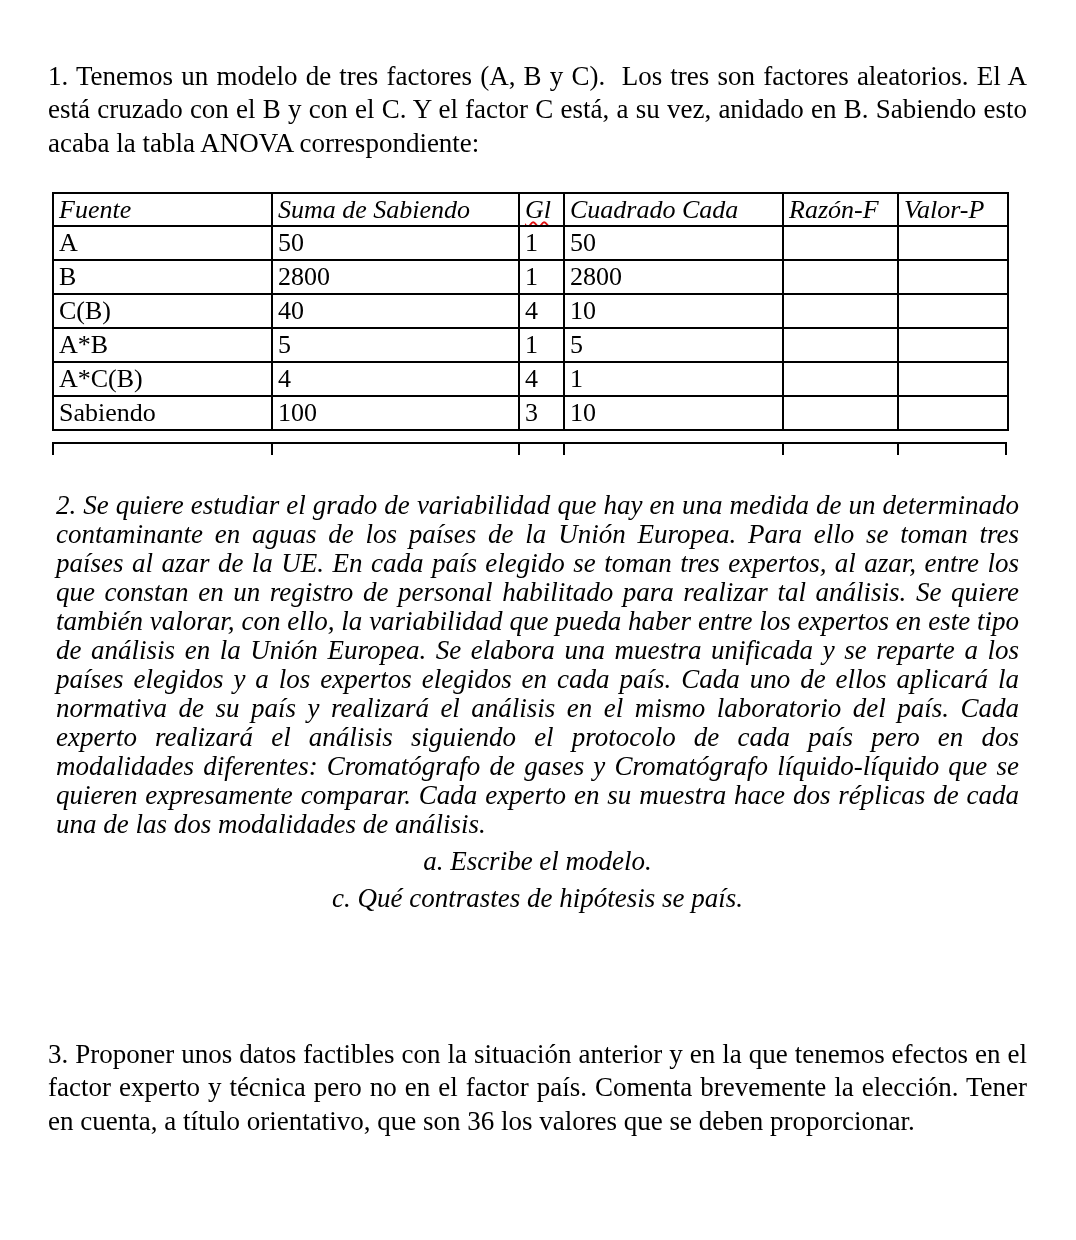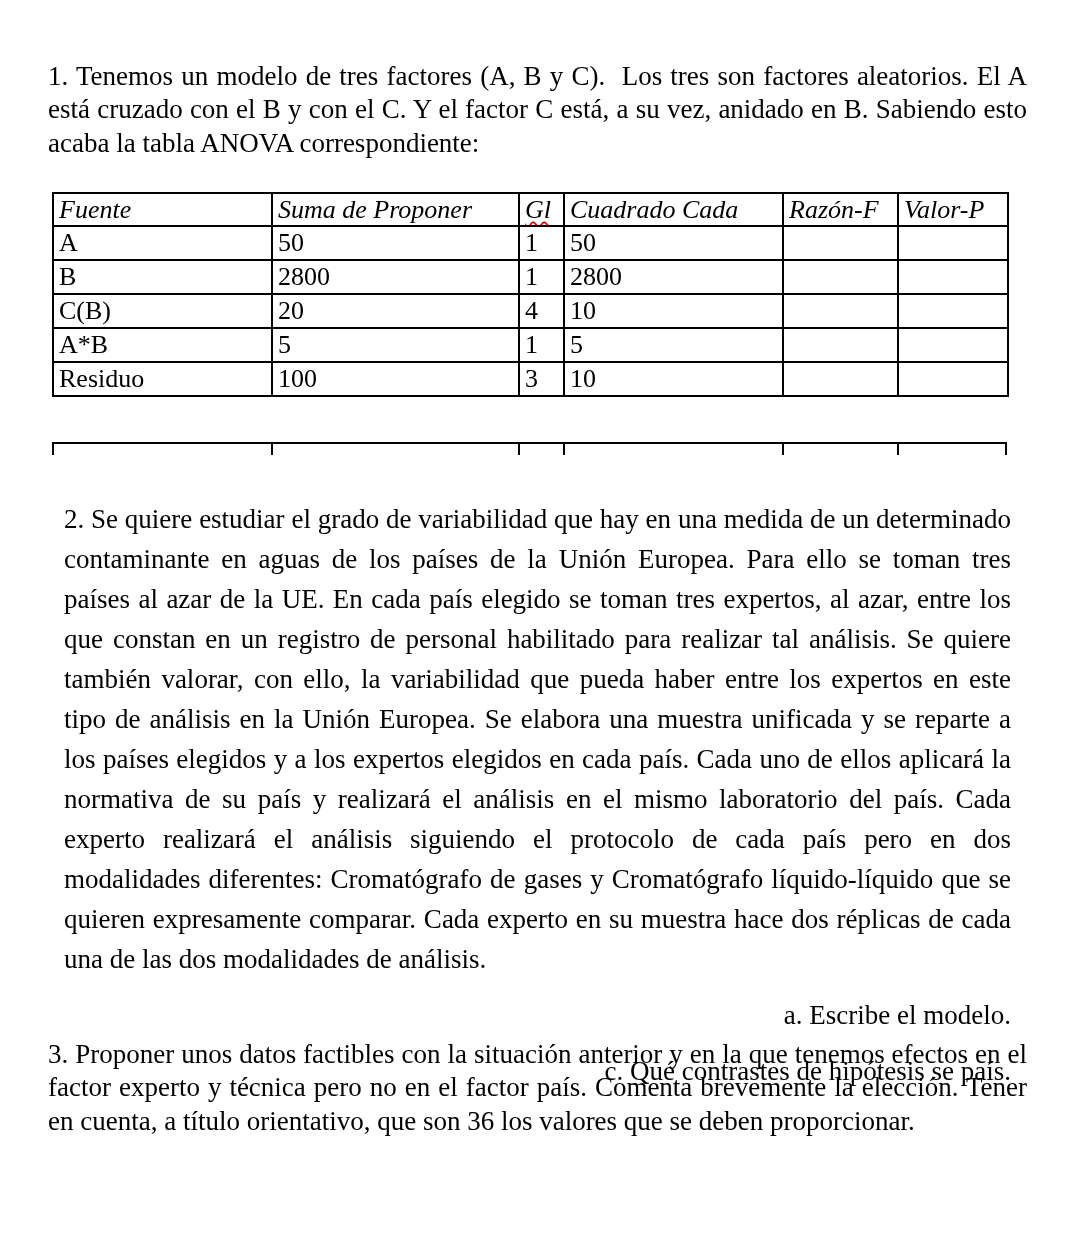--- a/index.html
+++ b/index.html
@@ -69,23 +69,23 @@
     width:2px;
     background:#000000;
   }
   .vl1 { left:217px; }
   .vl2 { left:464px; }
   .vl3 { left:509px; }
   .vl4 { left:728px; }
   .vl5 { left:843px; }
 
   #problem2-block { position:absolute; top:483px; left:48px; width:979px; }
-  #problem2-block p { margin:16px; font-size:27px; line-height:40px; }
+  #problem2-block p { margin:8px; font-size:27px; line-height:29px;font-style:italic; }
   #p2text { text-align:justify; white-space:pre-wrap; }
-  .item { text-align:right; }
+  .item { text-align:center; }
 
   #problem3 { top:1038px; }
 </style>
 </head>
 <body>
 
 <div class="page">
 
   <p class="para" id="problem1">1. Tenemos un modelo de tres factores (A, B y C).  Los tres son factores aleatorios. El A está cruzado con el B y con el C. Y el factor C está, a su vez, anidado en B. Sabiendo esto acaba la tabla ANOVA correspondiente:</p>
 
@@ -94,21 +94,21 @@
       <col style="width:219px">
       <col style="width:247px">
       <col style="width:45px">
       <col style="width:219px">
       <col style="width:115px">
       <col style="width:110px">
     </colgroup>
     <thead>
       <tr>
         <th><span>Fuente</span></th>
-        <th><span>Suma de Proponer</span></th>
+        <th><span>Suma de Sabiendo</span></th>
         <th><span class="squiggle">Gl</span></th>
         <th><span>Cuadrado Cada</span></th>
         <th><span>Razón-F</span></th>
         <th><span>Valor-P</span></th>
       </tr>
     </thead>
     <tbody>
       <tr>
         <td>A</td>
         <td>50</td>
@@ -120,36 +120,44 @@
       <tr>
         <td>B</td>
         <td>2800</td>
         <td>1</td>
         <td>2800</td>
         <td></td>
         <td></td>
       </tr>
       <tr>
         <td>C(B)</td>
-        <td>20</td>
+        <td>40</td>
         <td>4</td>
         <td>10</td>
         <td></td>
         <td></td>
       </tr>
       <tr>
         <td>A*B</td>
         <td>5</td>
         <td>1</td>
         <td>5</td>
         <td></td>
         <td></td>
       </tr>
       <tr>
-        <td>Residuo</td>
+        <td>A*C(B)</td>
+        <td>4</td>
+        <td>4</td>
+        <td>1</td>
+        <td></td>
+        <td></td>
+      </tr>
+      <tr>
+        <td>Sabiendo</td>
         <td>100</td>
         <td>3</td>
         <td>10</td>
         <td></td>
         <td></td>
       </tr>
     </tbody>
   </table>
 
   <div class="cutoff-row">

